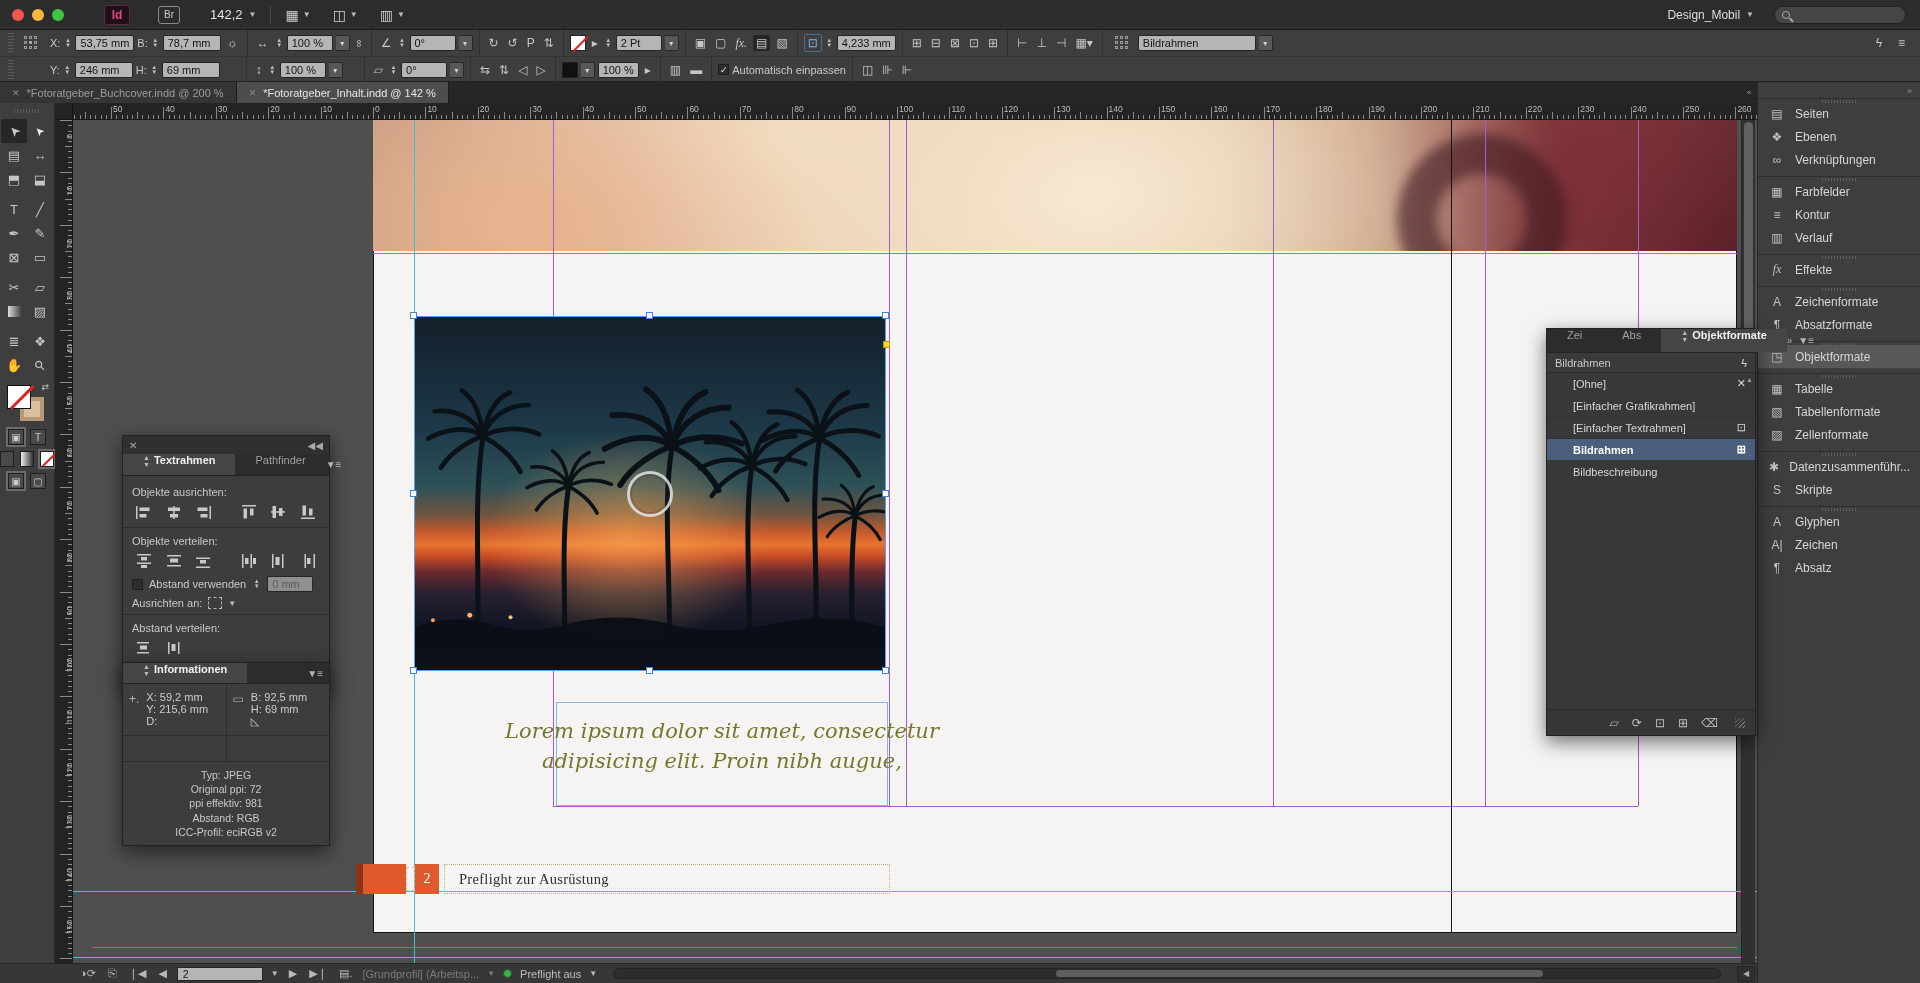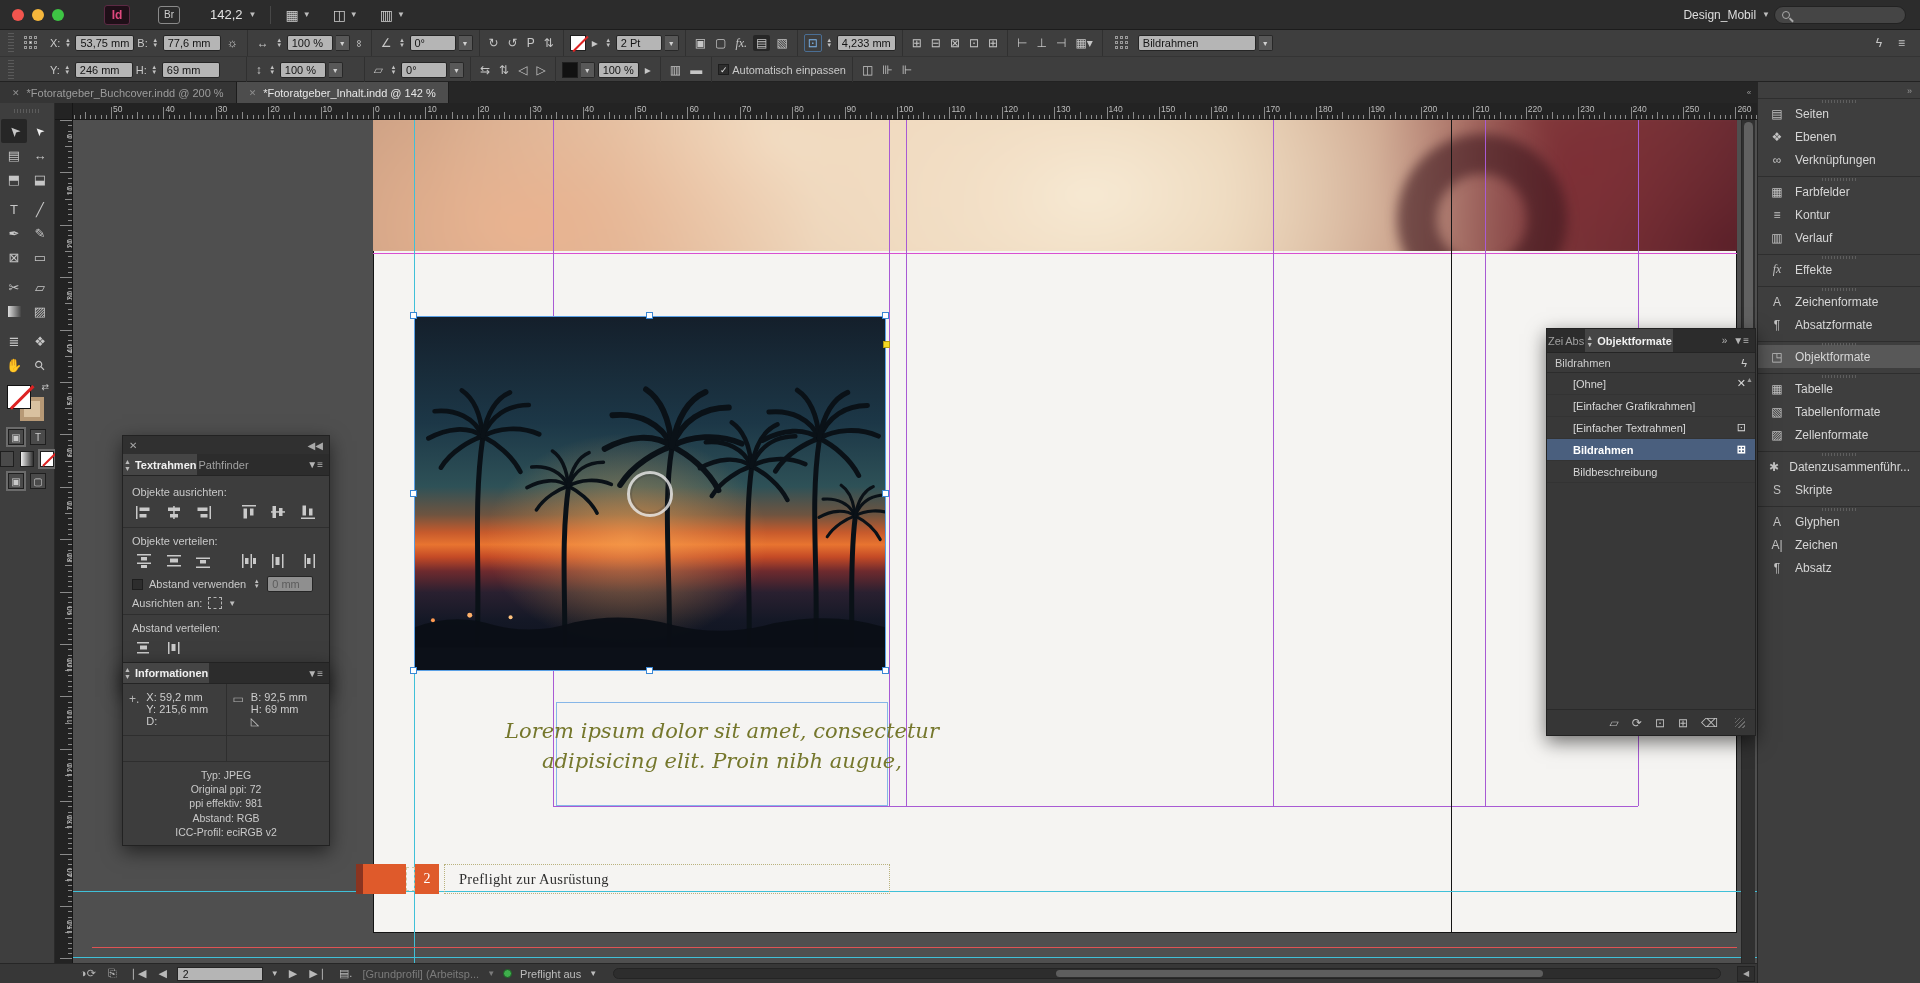--- a/index.html
+++ b/index.html
@@ -11,21 +11,21 @@
   .menubar{position:absolute;left:0;top:0;width:1920px;height:30px;background:#2c2c2c;border-bottom:1px solid #1c1c1c;display:flex;align-items:center}
   .lights{display:flex;gap:8px;margin-left:12px}
   .light{width:12px;height:12px;border-radius:50%}
   .light.r{background:#f2554e}.light.y{background:#f6b73c}.light.g{background:#3ec544}
   .idlogo{margin-left:40px;width:26px;height:20px;background:#1f0f18;border:1px solid #5c2a44;border-radius:3px;color:#e0487e;font-weight:bold;font-size:12px;text-align:center;line-height:18px}
   .brbtn{margin-left:28px;width:22px;height:18px;border:1px solid #8a8a8a;border-radius:3px;color:#cfcfcf;font-size:10px;text-align:center;line-height:16px}
   .mzoom{margin-left:30px;font-size:13px;color:#e2e2e2;display:flex;align-items:center;gap:6px}
   .caret{font-size:8px;color:#bdbdbd}
   .msep{width:1px;height:18px;background:#474747;margin:0 14px}
   .mbtn{display:flex;align-items:center;gap:4px;margin-right:22px;color:#cfcfcf;font-size:14px}
-  .mright{margin-left:auto;display:flex;align-items:center;gap:4px;margin-right:14px}
+  .mright{margin-left:auto;display:flex;align-items:center;gap:20px;margin-right:14px}
   .wsname{font-size:12px;color:#dedede;display:flex;gap:6px;align-items:center}
   .search{width:132px;height:18px;background:#454545;border:1px solid #222;border-radius:9px;display:flex;align-items:center;padding:0 7px;gap:5px}
   .mag{width:8px;height:8px;border:1.5px solid #a9a9a9;border-radius:50%;position:relative}
   .mag::after{content:"";position:absolute;width:5px;height:1.5px;background:#a9a9a9;transform:rotate(45deg);left:6px;top:7px}
 
   
   .cpanel{position:absolute;left:0;top:30px;width:1920px;height:52px;background:#3e3e3e;border-bottom:1px solid #222;font-size:11px}
   .crow{display:flex;align-items:center;height:26px;padding-left:4px}
   .crow.b{border-top:1px solid #343434}
   .grip{width:6px;height:20px;margin:0 4px;background:repeating-linear-gradient(180deg,#5a5a5a 0 1px,transparent 1px 3px)}
@@ -135,21 +135,21 @@
   .dock-group{border-top:1px solid #2e2e2e;padding:3px 0 5px;position:relative}
   .dock-group::before{content:"";position:absolute;top:1px;left:50%;width:34px;height:3px;margin-left:-17px;background:repeating-linear-gradient(90deg,#5e5e5e 0 1px,transparent 1px 3px)}
   .dock-item{display:flex;align-items:center;gap:9px;height:23px;padding:0 10px;color:#d6d6d6}
   .dock-item.sel{background:#585858}
   .dock-ic{width:18px;text-align:center;color:#c2c2c2;font-size:12px}
 
   
   .fpanel{position:absolute;background:#3d3d3d;border:1px solid #222;box-shadow:0 6px 18px rgba(0,0,0,.55);font-size:11px;z-index:30}
   .ptop{height:18px;background:#303030;display:flex;align-items:center;justify-content:space-between;padding:0 6px;color:#a8a8a8;font-size:10px}
   .ptabs{height:22px;background:#2c2c2c;display:flex;align-items:stretch;border-bottom:1px solid #242424}
-  .ptab{display:flex;align-items:center;gap:4px;padding:0 1px;color:#a0a0a0}
+  .ptab{display:flex;gap:4px;padding:0 20px;color:#a0a0a0}
   .ptab.on{background:#454545;color:#f0f0f0;font-weight:bold}
   .ptab .ud{font-size:7px;line-height:7px;color:#bbb}
   .pmenu{margin-left:auto;display:flex;align-items:center;gap:6px;padding-right:6px;color:#b5b5b5;font-size:10px}
   .pbody{padding:7px 9px}
   .seclbl{color:#c9c9c9;margin:3px 0 5px}
   .irow{display:flex;align-items:center;gap:6px;margin-bottom:6px}
   .irow .gap{width:10px}
   .aic{width:24px;height:18px;display:flex;align-items:center;justify-content:center;border-radius:2px}
   .aic svg{display:block}
   .aic rect,.aic line{fill:#c9c9c9;stroke:none}
@@ -240,21 +240,21 @@
           <i></i>
           <i></i>
           <i></i>
       </div>
       <div class="grpc">
         <span class="lbl">X:</span>
         <span class="stp">▲<br>▼</span>
         <span class="fld">53,75 mm</span>
         <span class="lbl">B:</span>
         <span class="stp">▲<br>▼</span>
-        <span class="fld">77,6 mm</span>
+        <span class="fld">78,7 mm</span>
         <span class="ib">☼</span>
       </div>
       <div class="grpc">
         <span class="ib">↔</span>
         <span class="stp">▲<br>▼</span>
         <span class="fld sm">100 %</span>
         <span class="dd">▼</span>
         <span class="chain">∞</span>
       </div>
       <div class="grpc">

